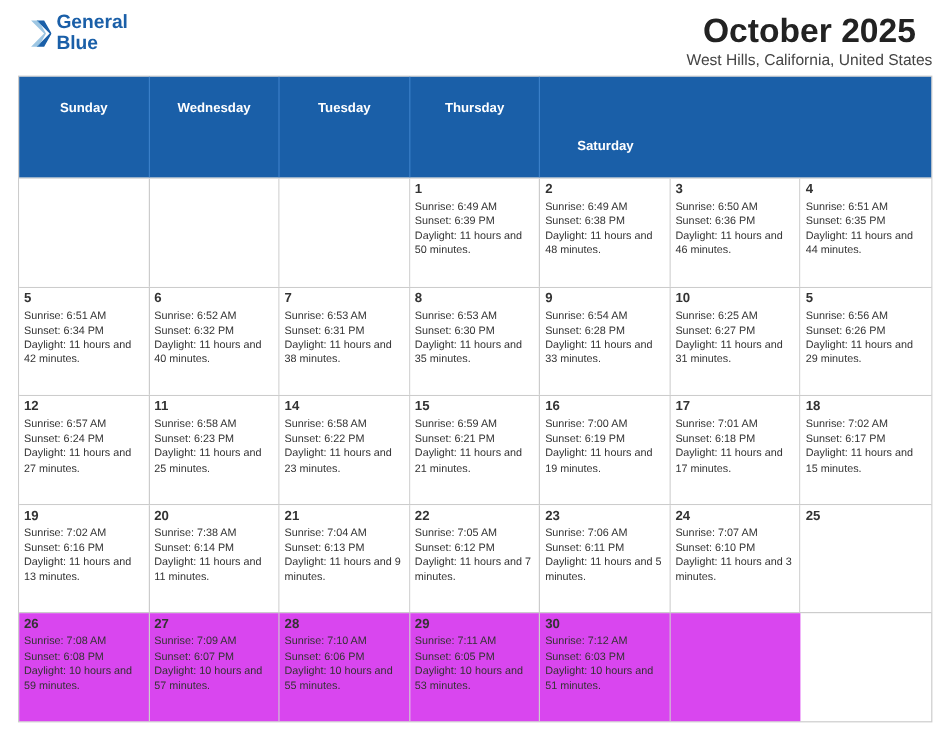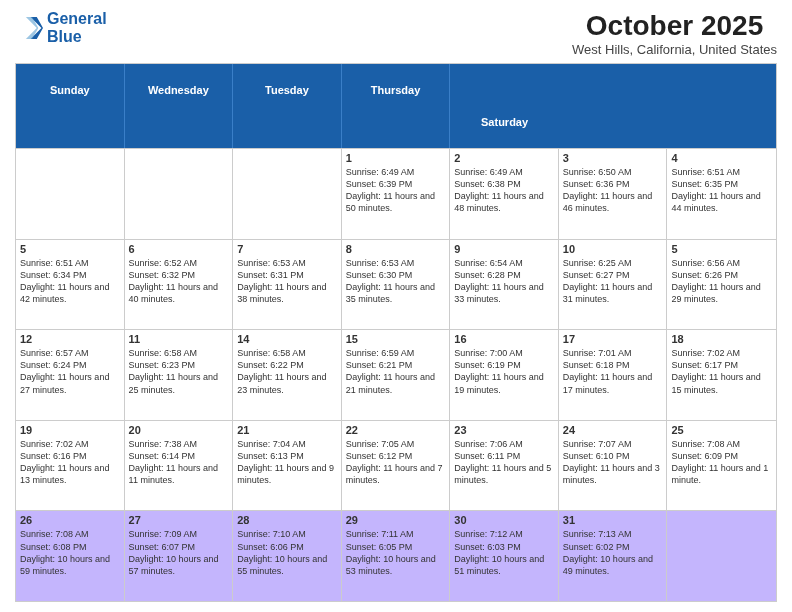--- a/index.html
+++ b/index.html
@@ -95,21 +95,21 @@
       color: #333;
       vertical-align: top;
       min-height: 0;
       position: relative;
       background: #fff;
     }
     .cal-cell:last-child {
       border-right: none;
     }
     .cal-cell.shaded {
-      background: #c4b5fd;
+      background: #d946ef;
     }
     .day-num {
       font-size: 11px;
       font-weight: bold;
       display: block;
       margin-bottom: 2px;
     }
     .cell-detail {
       font-size: 9px;
       line-height: 1.35;
@@ -296,23 +296,20 @@
 Daylight: 11 hours and 5 minutes.</div>
           </div>
           <div class="cal-cell">
             <span class="day-num">24</span>
             <div class="cell-detail">Sunrise: 7:07 AM
 Sunset: 6:10 PM
 Daylight: 11 hours and 3 minutes.</div>
           </div>
           <div class="cal-cell">
             <span class="day-num">25</span>
-            <div class="cell-detail">Sunrise: 7:08 AM
-Sunset: 6:09 PM
-Daylight: 11 hours and 1 minute.</div>
           </div>
         </div>
         <div class="cal-row">
           <div class="cal-cell shaded">
             <span class="day-num">26</span>
             <div class="cell-detail">Sunrise: 7:08 AM
 Sunset: 6:08 PM
 Daylight: 10 hours and 59 minutes.</div>
           </div>
           <div class="cal-cell shaded">
@@ -331,24 +328,18 @@
             <span class="day-num">29</span>
             <div class="cell-detail">Sunrise: 7:11 AM
 Sunset: 6:05 PM
 Daylight: 10 hours and 53 minutes.</div>
           </div>
           <div class="cal-cell shaded">
             <span class="day-num">30</span>
             <div class="cell-detail">Sunrise: 7:12 AM
 Sunset: 6:03 PM
 Daylight: 10 hours and 51 minutes.</div>
-          </div>
-          <div class="cal-cell shaded">
-            <span class="day-num">31</span>
-            <div class="cell-detail">Sunrise: 7:13 AM
-Sunset: 6:02 PM
-Daylight: 10 hours and 49 minutes.</div>
           </div>
           <div class="cal-cell shaded"></div>
         </div>
       </div>
   </div>
 </div>
 
 </body></html>

